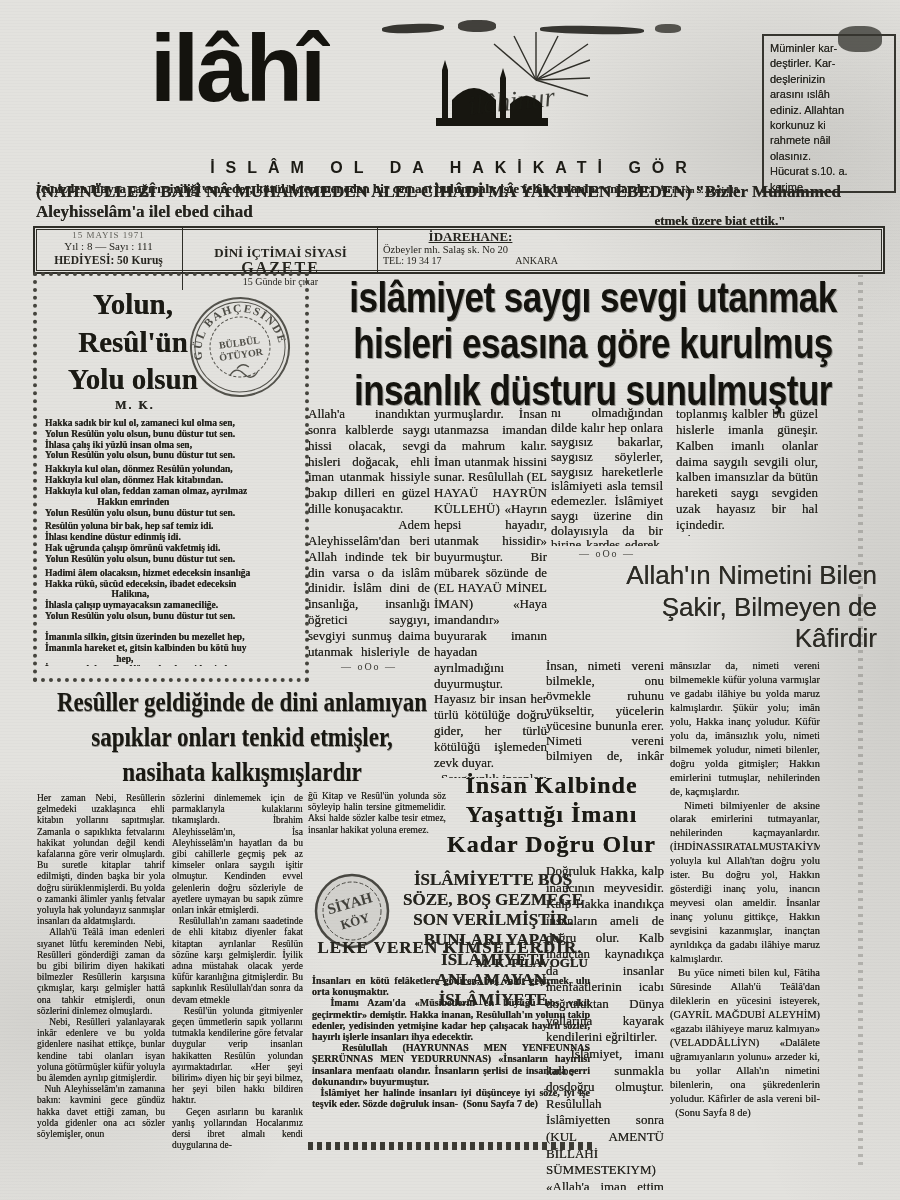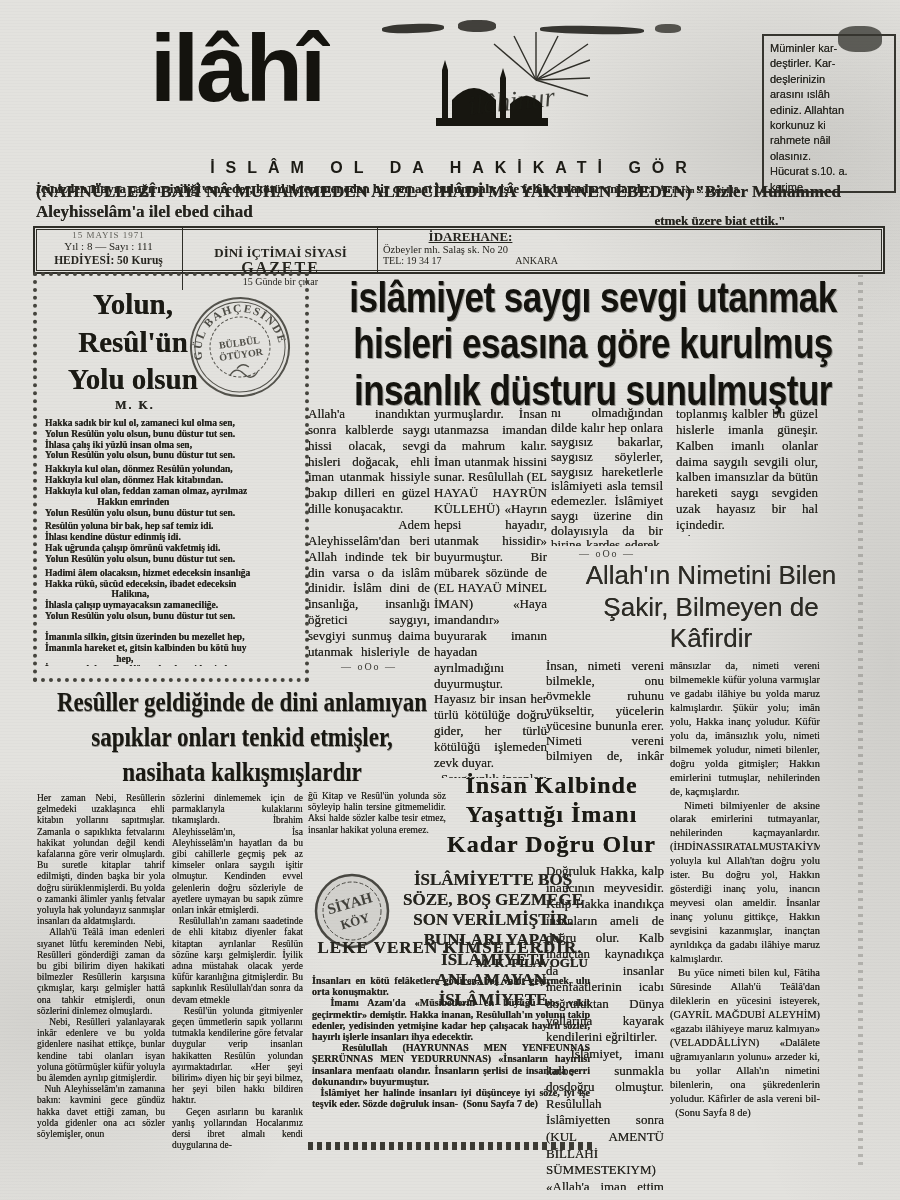--- a/index.html
+++ b/index.html
@@ -152,21 +152,21 @@
 &nbsp;&nbsp;Adem Aleyhisselâm'dan beri Allah indinde tek bir din varsa o da islâm dinidir. İslâm dini de insanlığa, insanlığı öğretici saygıyı, sevgiyi sunmuş daima utanmak hisleriyle de hareketi bildirmiştir. Resûlullah'da Adem Aleyhisselâm'dan beri ne kadar enbiya gelip geçmişse bunlardan kalma bir söz vardır o da «Eğer utanmıyacak olursan istediğini yap» sözüdür bu</div>
   <div class="t oOo" style="left:308px;top:661px;width:122px;">— oOo —</div>
   <div class="t pre just bodytext blurry" style="left:434px;top:406px;width:113px;height:372px;">yurmuşlardır. İnsan utanmazsa imandan da mahrum kalır. İman utanmak hissini sunar. Resûlullah (EL HAYAÜ HAYRÜN KÜLLEHÜ) «Hayrın hepsi hayadır, utanmak hissidir» buyurmuştur. Bir mübarek sözünde de (EL HAYAÜ MİNEL İMAN) «Haya imandandır» buyurarak imanın hayadan ayrılmadığını duyurmuştur. Hayasız bir insan her türlü kötülüğe doğru gider, her türlü kötülüğü işlemeden zevk duyar.
 &nbsp;&nbsp;Saygısızlık insanları hayasızlığa götürür, imanlı kalblerin sevgili hali de insanlara saygı değer hisler verir. Saygı ve sevgi içmiş kalbler bu hislerle islâmiyetin güzelliğini yaşarlar, saygı sevgi ile dinin emirlerine bağlı kalırlar.
 &nbsp;&nbsp;Bu hisleri duymayanlar dilde kalmışlar, islâmiyetin yüce düsturuna erememişlerdir.</div>
   <div class="t pre just bodytext blurry" style="left:551px;top:406px;width:112px;height:140px;line-height:1.13;">nı olmadığından dilde kalır hep onlara saygısız bakarlar, saygısız söylerler, saygısız hareketlerle islâmiyeti asla temsil edemezler. İslâmiyet saygı üzerine din dolayısıyla da bir birine kardeş ederek, din sevgisi yollarıyla da bağlamıştır. Bütün bu iyiliklerin hepisi imanda</div>
   <div class="t oOo" style="left:551px;top:548px;width:112px;">— oOo —</div>
   <div class="t pre just bodytext blurry" style="left:676px;top:406px;width:142px;height:130px;">toplanmış kalbler bu güzel hislerle imanla güneşir. Kalben imanlı olanlar daima saygılı sevgili olur, kalben imansızlar da bütün hareketi saygı sevgiden uzak hayasız bir hal içindedir.
 &nbsp;&nbsp;İslâmiyet, saygı ve ilâhî sevgilerle, haya yo-&nbsp;&nbsp;&nbsp;(Sonu Sayfa 8 de)</div>
 
-  <div class="t pre sans blurry" style="left:545px;top:560px;width:332px;font-size:26px;font-weight:400;line-height:1.22;text-align:center;color:#2c2b25;">Allah'ın Nimetini Bilen
+  <div class="t pre sans blurry" style="left:545px;top:560px;width:332px;font-size:26px;font-weight:400;line-height:1.22;text-align:right;color:#2c2b25;">Allah'ın Nimetini Bilen
 Şakir, Bilmeyen de
 Kâfirdir</div>
   <div class="t pre just bodytext blurry" style="left:546px;top:659px;width:118px;height:106px;line-height:1.15;">İnsan, nimeti vereni bilmekle, onu övmekle ruhunu yükseltir, yücelerin yücesine bununla erer. Nimeti vereni bilmiyen de, inkâr yoluna gider. Bundandır ki, ehli iman Haktan gelen nimeti bilmekle, dâimâ şâkir olmuşlar, i-</div>
   <div class="t pre just bodytext blurry" style="left:670px;top:659px;width:150px;height:531px;font-size:10.5px;line-height:1.33;">mânsızlar da, nimeti vereni bilmemekle küfür yoluna varmışlar ve gadabı ilâhiye bu yolda maruz kalmışlardır. Şükür yolu; imân yolu, Hakka inanç yoludur. Küfür yolu da, imânsızlık yolu, nimeti bilmemek yoludur, nimeti bilenler, doğru yolda gitmişler; Hakkın emirlerini tutmuşlar, nehilerinden de, kaçmışlardır.
 &nbsp;&nbsp;Nimeti bilmiyenler de aksine olarak emirlerini tutmayanlar, nehilerinden kaçmayanlardır. (İHDİNASSIRATALMUSTAKİYM) yoluyla kul Allah'tan doğru yolu ister. Bu doğru yol, Hakkın gösterdiği inanç yolu, inancın meyvesi olan ameldir. İnsanlar inanç yolunu gittikçe, Hakkın sevgisini kazanmışlar, inançtan ayrıldıkça da gadabı ilâhiye maruz kalmışlardır.
 &nbsp;&nbsp;Bu yüce nimeti bilen kul, Fâtiha Sûresinde Allah'ü Teâlâ'dan dileklerin en yücesini isteyerek, (GAYRİL MAĞDUBİ ALEYHİM) «gazabı ilâhiyeye maruz kalmıyan» (VELADDÂLLİYN) «Dalâlete uğramıyanların yolunu» arzeder ki, bu yollar Allah'ın nimetini bilenlerin, ona şükredenlerin yoludur. Kâfirler de asla vereni bil-&nbsp;&nbsp;(Sonu Sayfa 8 de)</div>
 
   <div class="t pre blurry" style="left:441px;top:771px;width:221px;font-size:24px;font-weight:bold;line-height:1.22;text-align:center;letter-spacing:1px;color:#1b1a14;">İnsan Kalbinde
 Yaşattığı İmanı
 Kadar Doğru Olur</div>

